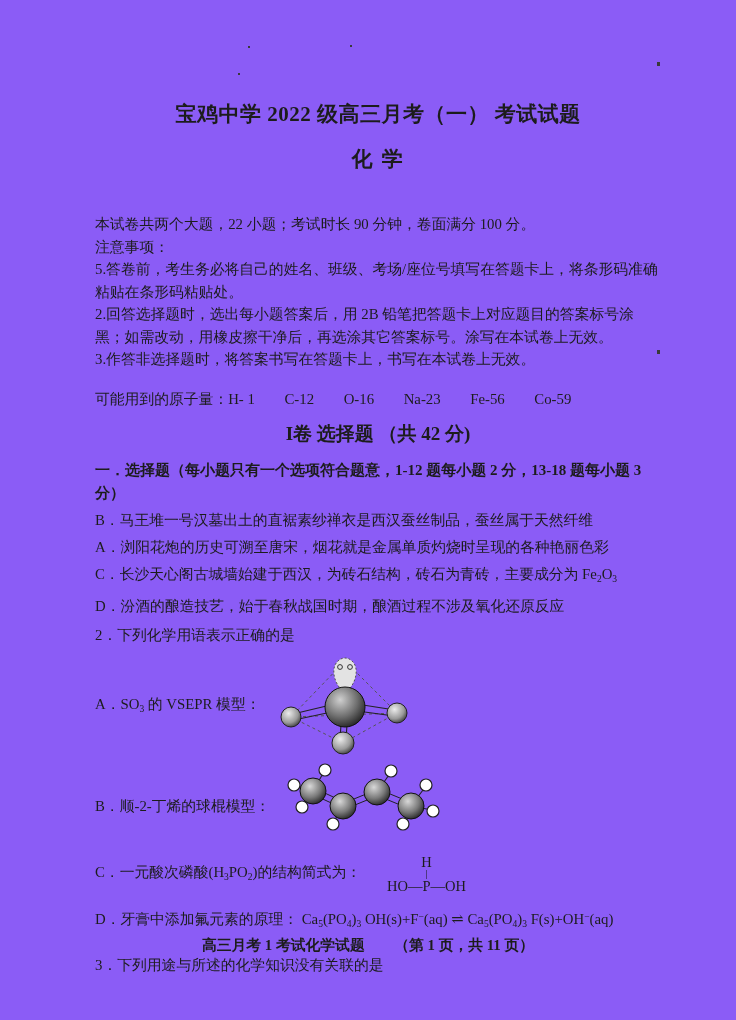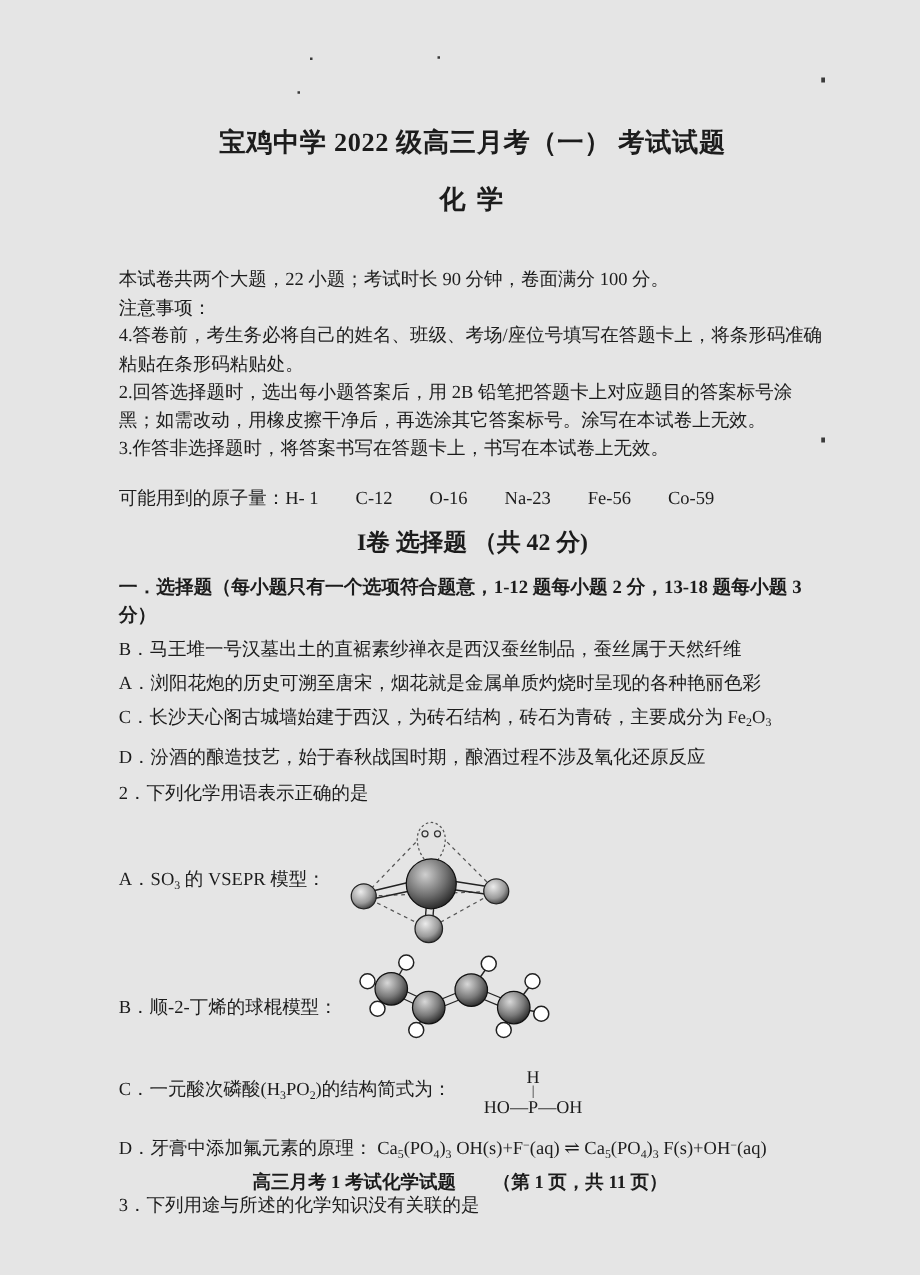--- a/index.html
+++ b/index.html
@@ -1,18 +1,18 @@
 <!DOCTYPE html>
 <html><head>
 <meta charset="utf-8">
 <style>
   * { margin:0; padding:0; box-sizing:border-box; }
   html,body { background:#ffffff; }
   .page {
-    position:relative; width:736px; height:1020px; background:#e5e5e5;
+    position:relative; width:736px; height:1020px; background:#8b5cf6;
     font-family:"Liberation Serif","DejaVu Serif",serif;
     color:#1c1c1c; overflow:hidden;
   }
   .content { position:absolute; left:95px; top:0; width:566px; }
   .doc-title { margin-top:100px; text-align:center; font-size:21px; font-weight:bold; letter-spacing:0.5px; }
   .doc-subject { margin-top:17px; text-align:center; font-size:21px; font-weight:bold; letter-spacing:2px; }
   .line { font-size:14.8px; line-height:22.5px; white-space:pre-wrap; }
   .intro { margin-top:40px;font-family:Liberation Serif, serif; }
   .masses { margin-top:17px; }
   .sec-heading { margin-top:11px; text-align:center; font-size:19px; font-weight:bold; }
@@ -52,21 +52,21 @@
   <div class="speck" style="left:657px;top:350px;width:3px;height:4px;"></div>
 
   <div class="content">
 
     <div class="doc-title">宝鸡中学 2022 级高三月考（一） 考试试题</div>
     <div class="doc-subject">化 学</div>
 
     <div class="intro">
       <p class="line">本试卷共两个大题，22 小题；考试时长 90 分钟，卷面满分 100 分。</p>
       <p class="line">注意事项：</p>
-      <p class="line">4.答卷前，考生务必将自己的姓名、班级、考场/座位号填写在答题卡上，将条形码准确粘贴在条形码粘贴处。</p>
+      <p class="line">5.答卷前，考生务必将自己的姓名、班级、考场/座位号填写在答题卡上，将条形码准确粘贴在条形码粘贴处。</p>
       <p class="line">2.回答选择题时，选出每小题答案后，用 2B 铅笔把答题卡上对应题目的答案标号涂黑；如需改动，用橡皮擦干净后，再选涂其它答案标号。涂写在本试卷上无效。</p>
       <p class="line">3.作答非选择题时，将答案书写在答题卡上，书写在本试卷上无效。</p>
       <p class="line masses">可能用到的原子量：H- 1　　C-12　　O-16　　Na-23　　Fe-56　　Co-59</p>
     </div>
 
     <div class="sec-heading">I卷 选择题 （共 42 分)</div>
     <p class="instruction">一．选择题（每小题只有一个选项符合题意，1-12 题每小题 2 分，13-18 题每小题 3 分）</p>
 
     <div class="q-block">
       <p class="q-line">B．马王堆一号汉墓出土的直裾素纱禅衣是西汉蚕丝制品，蚕丝属于天然纤维</p>

